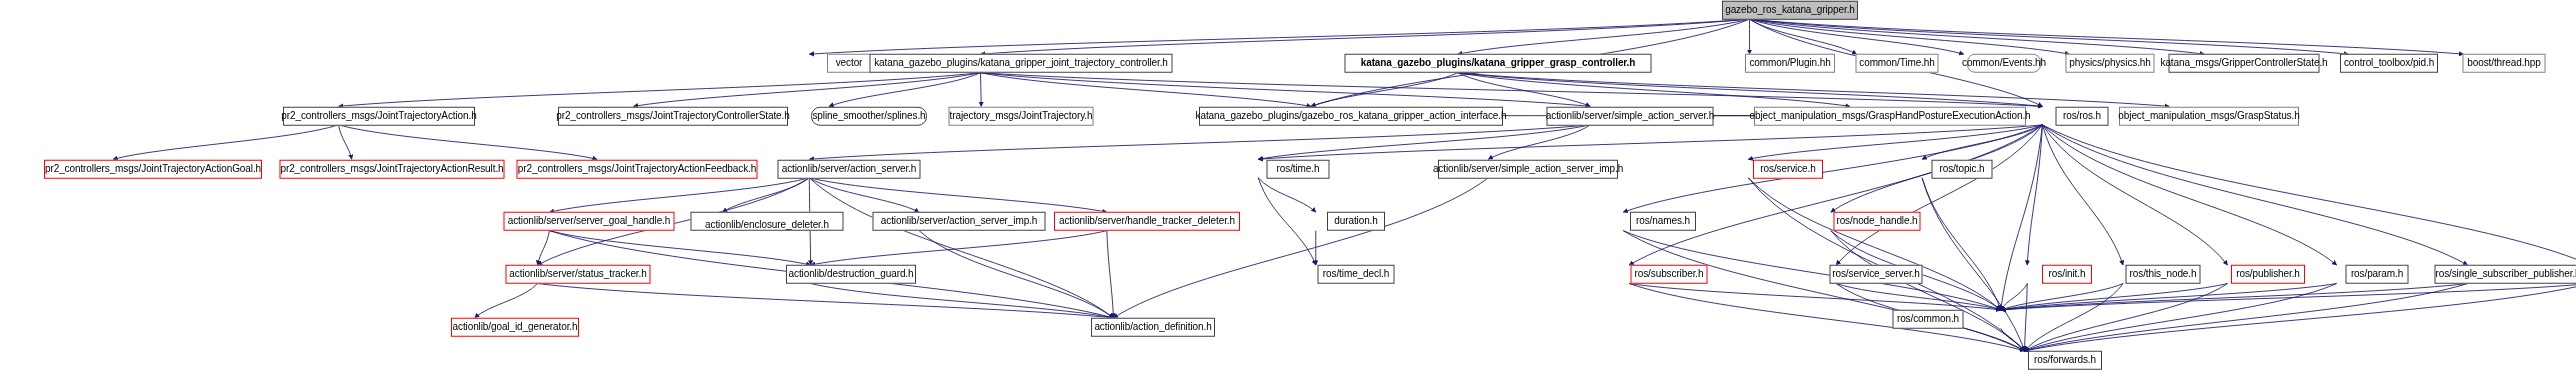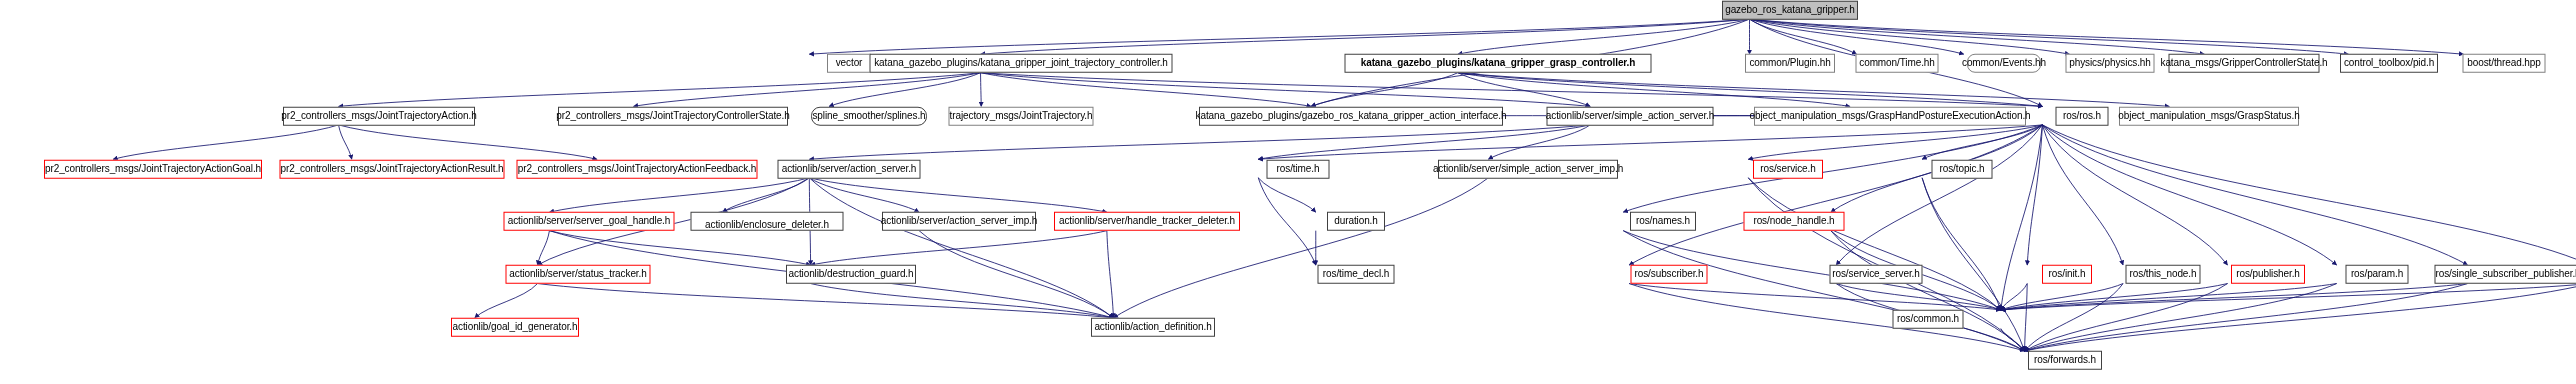--- a/index.html
+++ b/index.html
@@ -247,33 +247,33 @@
       </div>
       <div class="gnode solid" style="left: 1922px; top: 169px; width: 61px;">
         <span class="lbl">ros/topic.h</span>
       </div>
       <div class="gnode red" style="left: 549px; top: 221px; width: 171px;">
         <span class="lbl">actionlib/server/server_goal_handle.h</span>
       </div>
       <div class="gnode solid" style="left: 727px; top: 221px; width: 153px; align-items: flex-end;">
         <span class="lbl">actionlib/enclosure_deleter.h</span>
       </div>
-      <div class="gnode solid" style="left: 919px; top: 221px; width: 154px;">
+      <div class="gnode solid" style="left: 919px; top: 221px; width: 173px;">
         <span class="lbl">actionlib/server/action_server_imp.h</span>
       </div>
       <div class="gnode red" style="left: 1107px; top: 221px; width: 186px;">
         <span class="lbl">actionlib/server/handle_tracker_deleter.h</span>
       </div>
       <div class="gnode solid" style="left: 1316px; top: 221px; width: 58px;">
         <span class="lbl">duration.h</span>
       </div>
       <div class="gnode solid" style="left: 1623px; top: 221px; width: 66px;">
         <span class="lbl">ros/names.h</span>
       </div>
-      <div class="gnode red" style="left: 1754px; top: 221px; width: 101px;">
+      <div class="gnode red" style="left: 1837px; top: 221px; width: 87px;">
         <span class="lbl">ros/node_handle.h</span>
       </div>
       <div class="gnode red" style="left: 538px; top: 274px; width: 145px;">
         <span class="lbl">actionlib/server/status_tracker.h</span>
       </div>
       <div class="gnode solid" style="left: 811px; top: 274px; width: 130px;">
         <span class="lbl">actionlib/destruction_guard.h</span>
       </div>
       <div class="gnode solid" style="left: 1316px; top: 274px; width: 77px;">
         <span class="lbl">ros/time_decl.h</span>

